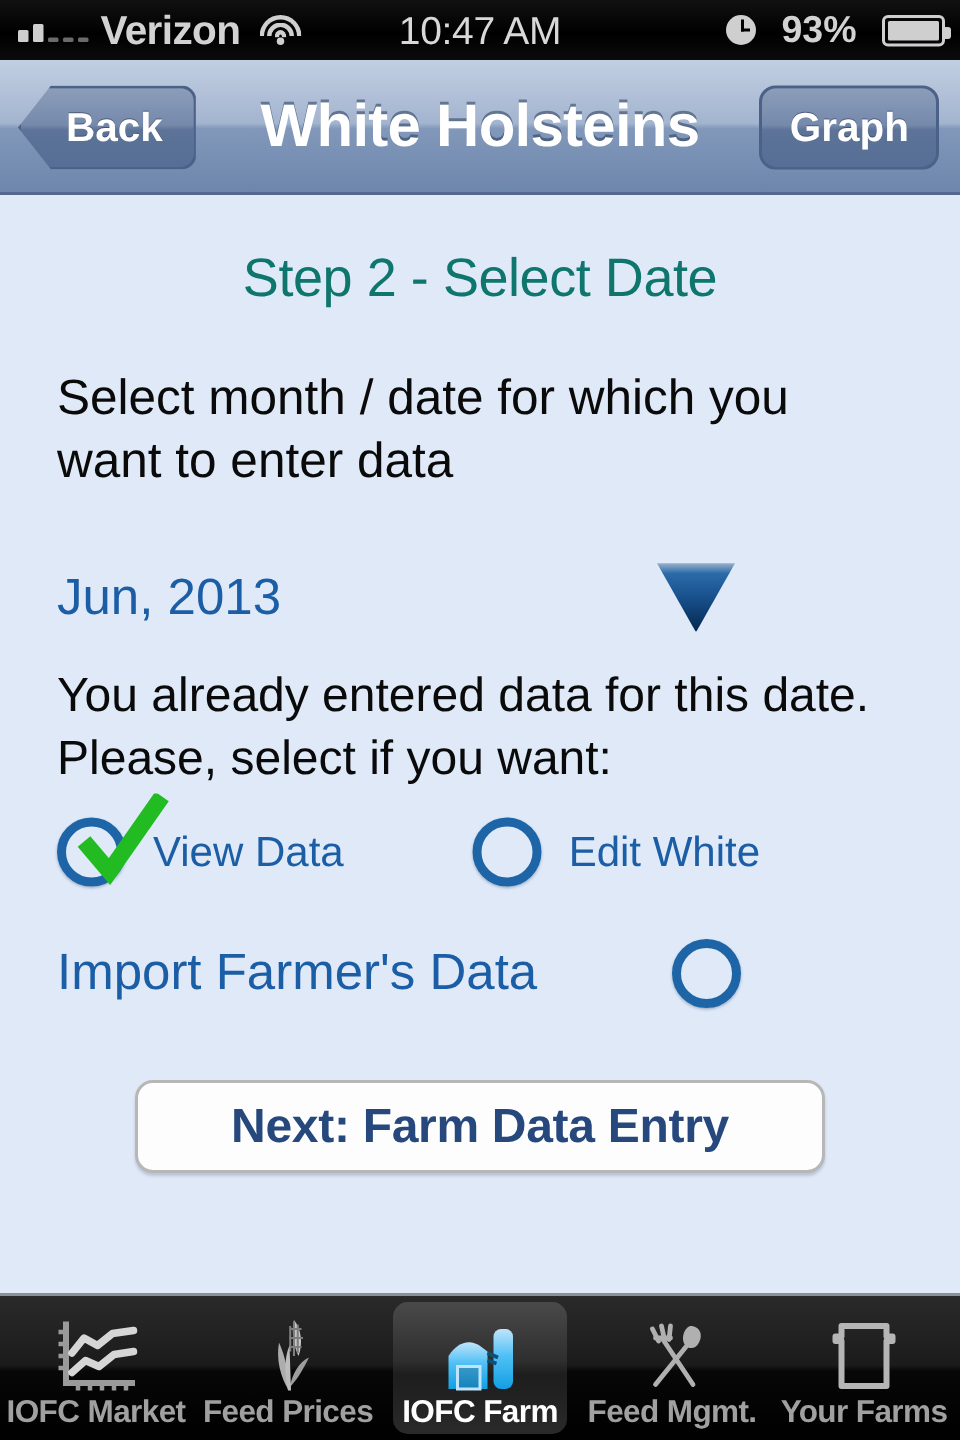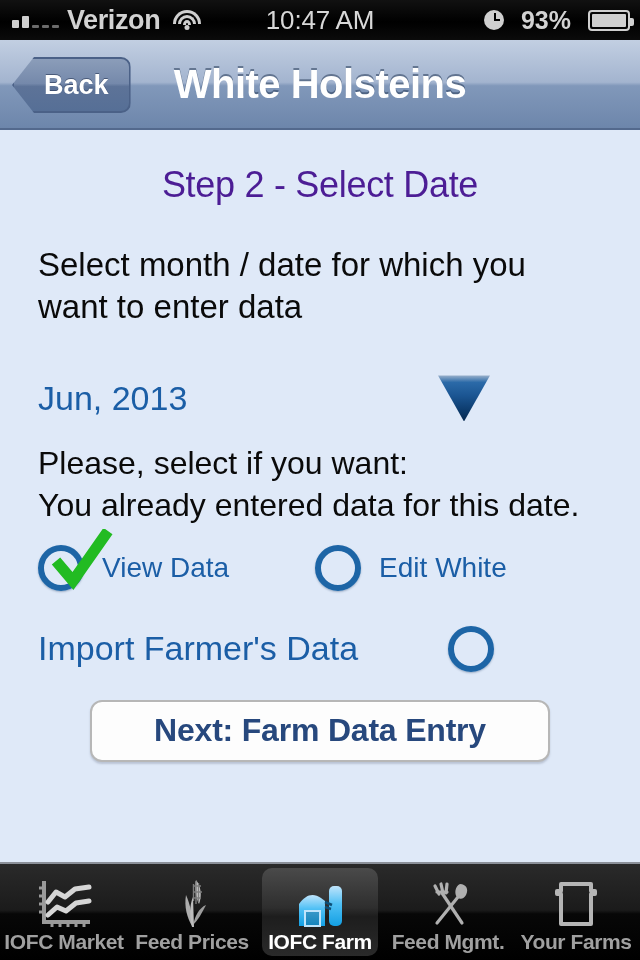--- a/index.html
+++ b/index.html
@@ -71,21 +71,21 @@
     color:#fff; font-size:27px; font-weight:700;
     background:linear-gradient(to bottom,#8b9db9 0%,#7589ab 47%,#5d7398 53%,#566f96 100%);
     border:2px solid #4b6187; border-radius:11px;
     text-shadow:0 -1px 0 rgba(40,55,85,.6);
   }
 
   
   .content{ position:absolute; top:132px; left:0; width:640px; height:730px; background:#dfe9f8; }
   .step-title{
     text-align:center; margin-top:32px;
-    font-size:36px; color:#4c1d95; letter-spacing:-0.3px;
+    font-size:36px; color:#0f766e; letter-spacing:-0.3px;
   }
   .instruction{
     margin:38px 38px 0 38px; font-size:33px; color:#0a0a0a; line-height:1.28;
   }
   .date-row{
     margin:47px 38px 0 38px; display:flex; align-items:center;
   }
   .date-value{ font-size:34px; color:#1b5ea6; }
   .dropdown-arrow{
     margin-left:auto; margin-right:112px; width:52px; height:46px;
@@ -106,21 +106,21 @@
   }
   .tick{
     position:absolute; left:6px; top:-22px; width:64px; height:62px; pointer-events:none;
   }
   .radio-label{ margin-left:18px; font-size:28px; color:#1b5ea6; }
   .import-row{
     margin:35px 38px 0 38px; display:flex; align-items:center;
   }
   .import-label{ font-size:34px; color:#1b5ea6; }
   .import-ring{ margin-left:auto; margin-right:108px; }
-  .next-wrap{ margin-top:28px; display:flex; justify-content:center; }
+  .next-wrap{ margin-top:48px; display:flex; justify-content:center; }
   .next-btn{
     width:460px; height:62px; border-radius:12px;
     background:#fdfdfd; border:2px solid #b7b7b7;
     box-shadow:0 2px 2px rgba(120,130,150,.35), inset 0 1px 0 #fff;
     display:flex; align-items:center; justify-content:center;
     font-size:32px; font-weight:700; color:#27487d; letter-spacing:-0.2px;
   }
 
   
   .tabbar{
@@ -172,36 +172,37 @@
     <span class="batt-pct">93%</span>
     <span class="batt">
         <i></i>
       </span>
   </div>
 </div>
 
 <div class="navbar">
   <div class="btn-back">Back</div>
   <div class="nav-title">White Holsteins</div>
+  <div class="btn-graph">Graph</div>
 </div>
 
 <div class="content">
 
   <div class="step-title">Step 2 - Select Date</div>
 
   <div class="instruction">Select month / date for which you want to enter data</div>
 
   <div class="date-row">
     <span class="date-value">Jun, 2013</span>
     <span class="dropdown-arrow"></span>
   </div>
 
   <div class="prompt">
+    <div>You already entered data for this date.</div>
     <div>Please, select if you want:</div>
-    <div>You already entered data for this date.</div>
   </div>
 
   <div class="radio-row">
     <div class="radio-opt">
       <span class="ring">
         <svg class="tick" viewBox="0 0 64 62">
           <path d="M6 32 L23 52 L58 2" fill="none" stroke="#22bb22" stroke-width="11" stroke-linecap="butt" stroke-linejoin="miter"></path>
         </svg>
       </span>
       <span class="radio-label">View Data</span>

